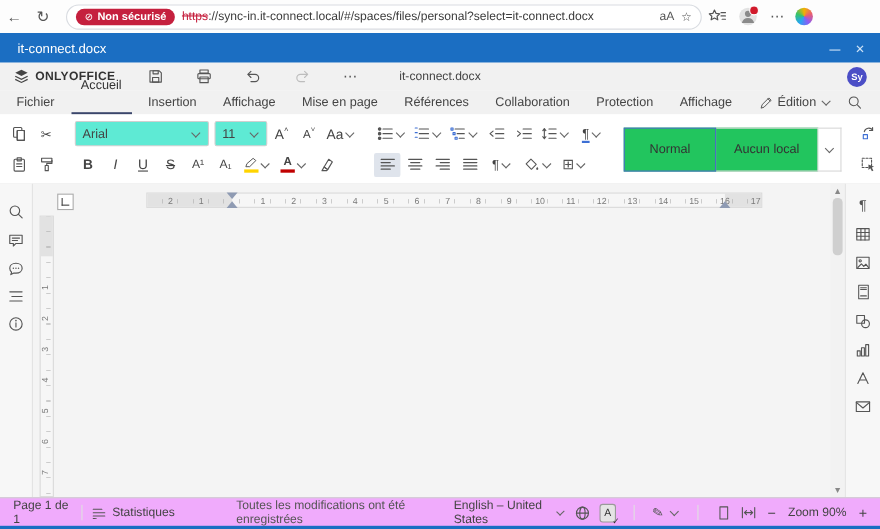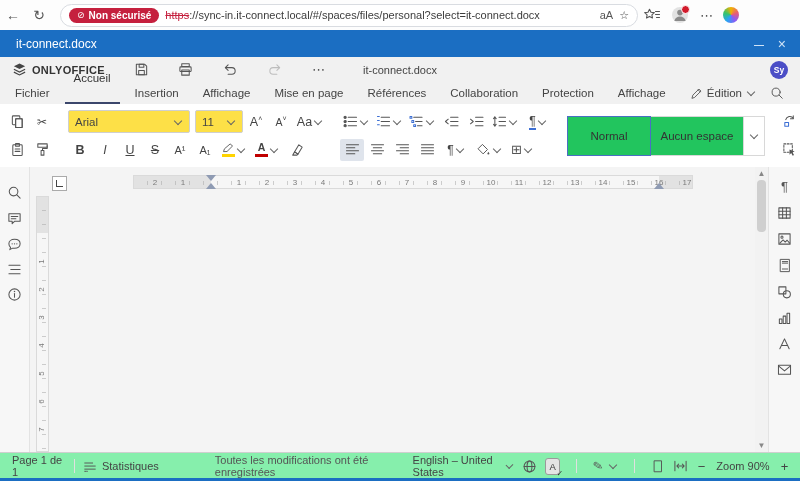--- a/index.html
+++ b/index.html
@@ -61,21 +61,21 @@
   .tb-group{display:flex;flex-direction:column;justify-content:center;gap:5px;padding:0 5px;}
   .tb-row{display:flex;align-items:center;gap:1px;height:23px;}
   .tb-sep{width:1px;background:#e4e4e4;margin:6px 2px;}
   .tb-btn{height:22px;min-width:24px;display:inline-flex;align-items:center;justify-content:center;
           border-radius:2px;color:#444;font-size:12px;position:relative;}
   .tb-btn.active{background:#dfe4ec;}
   .tb-btn.wchev{min-width:32px;gap:1px;}
   .letter{font-size:12.5px;color:#444;}
   .stack{display:inline-flex;flex-direction:column;align-items:center;line-height:1;}
   .cbar{width:13px;height:3px;margin-top:1px;}
-  .selbox{height:21px;border:1px solid #cfcfcf;border-radius:2px;background:#fde047;display:flex;
+  .selbox{height:21px;border:1px solid #cfcfcf;border-radius:2px;background:#5eead4;display:flex;
           align-items:center;font-size:11.5px;color:#444;padding:0 6px;justify-content:space-between;}
   .font-box{width:108px;}
   .size-box{width:34px;}
   .styles-gallery{display:flex;align-items:center;margin:0 4px;}
   .style-cell{height:38px;background:#22c55e;border:1px solid #d8d8d8;display:flex;align-items:center;
               justify-content:center;font-size:11.5px;color:#333;}
   .style-normal{width:82px;border:1px solid #4a6fc3;z-index:2;}
   .style-aucun{width:92px;border-left:none;}
   .style-expander{width:20px;height:38px;border:1px solid #d8d8d8;border-left:none;display:flex;
                   align-items:center;justify-content:center;background:#fff;}
@@ -115,21 +115,21 @@
       text-decoration-thickness:1px;text-underline-offset:2px;}
   .scrollbar{position:absolute;left:755px;top:0;width:13px;height:285px;background:#f2f2f2;}
   .sb-arrow{position:absolute;left:0;width:13px;text-align:center;font-size:8px;color:#888;}
   .sb-thumb{position:absolute;left:2px;top:13px;width:9px;height:52px;background:#cfcfcf;border-radius:4px;}
   .right-rail{position:absolute;left:768px;top:0;width:32px;height:285px;background:#f7f7f7;
               border-left:1px solid #e3e3e3;display:flex;flex-direction:column;align-items:center;
               padding-top:12px;gap:12px;box-sizing:border-box;}
   .rp-para{font-size:13px;color:#555;}
 
   
-  .status{position:absolute;left:0;top:452px;width:800px;height:26px;background:#86efac;
+  .status{position:absolute;left:0;top:452px;width:800px;height:26px;background:#f0abfc;
           border-top:1px solid #cfcfcf;display:flex;align-items:center;font-size:11px;color:#444;}
   .st-sep{width:1px;height:14px;background:#e0e0e0;margin:0 8px;}
   .st-item{display:flex;align-items:center;gap:5px;}
   .saved-msg{margin-left:56px;color:#555;}
   .st-right{margin-left:auto;display:flex;align-items:center;margin-right:10px;gap:8px;}
   .lang{display:flex;align-items:center;gap:4px;}
   .spellbox{width:17px;height:15px;border:1px solid #9a9a9a;border-radius:3px;background:#e4e4e4;
             font-size:9.5px;display:flex;align-items:center;justify-content:center;position:relative;color:#333;}
   .spellbox .mark{position:absolute;right:-4px;bottom:-4px;font-size:8px;color:#333;}
   .zoomtxt{min-width:56px;text-align:center;}
@@ -427,21 +427,21 @@
       </span>
       <span class="tb-btn wchev">
         <span style="font-size:13px;color:#555">⊞</span>
           <span class="chev"></span>
       </span>
     </div>
   </div>
   <div class="tb-sep"></div>
   <div class="styles-gallery">
     <span class="style-cell style-normal">Normal</span>
-    <span class="style-cell style-aucun">Aucun espace</span>
+    <span class="style-cell style-aucun">Aucun local</span>
     <span class="style-expander">
         <span class="chev"></span>
       </span>
   </div>
   <div class="mini-col">
     <span class="tb-btn">
       <svg class="ic" width="15" height="15" viewBox="0 0 16 16">
           <path d="M4 6a4.5 4.5 0 0 1 8-1.5"></path>
           <path d="M12 2v3h-3"></path>
           <rect x="3" y="9" width="4" height="4" stroke="#3d6fd4"></rect>

